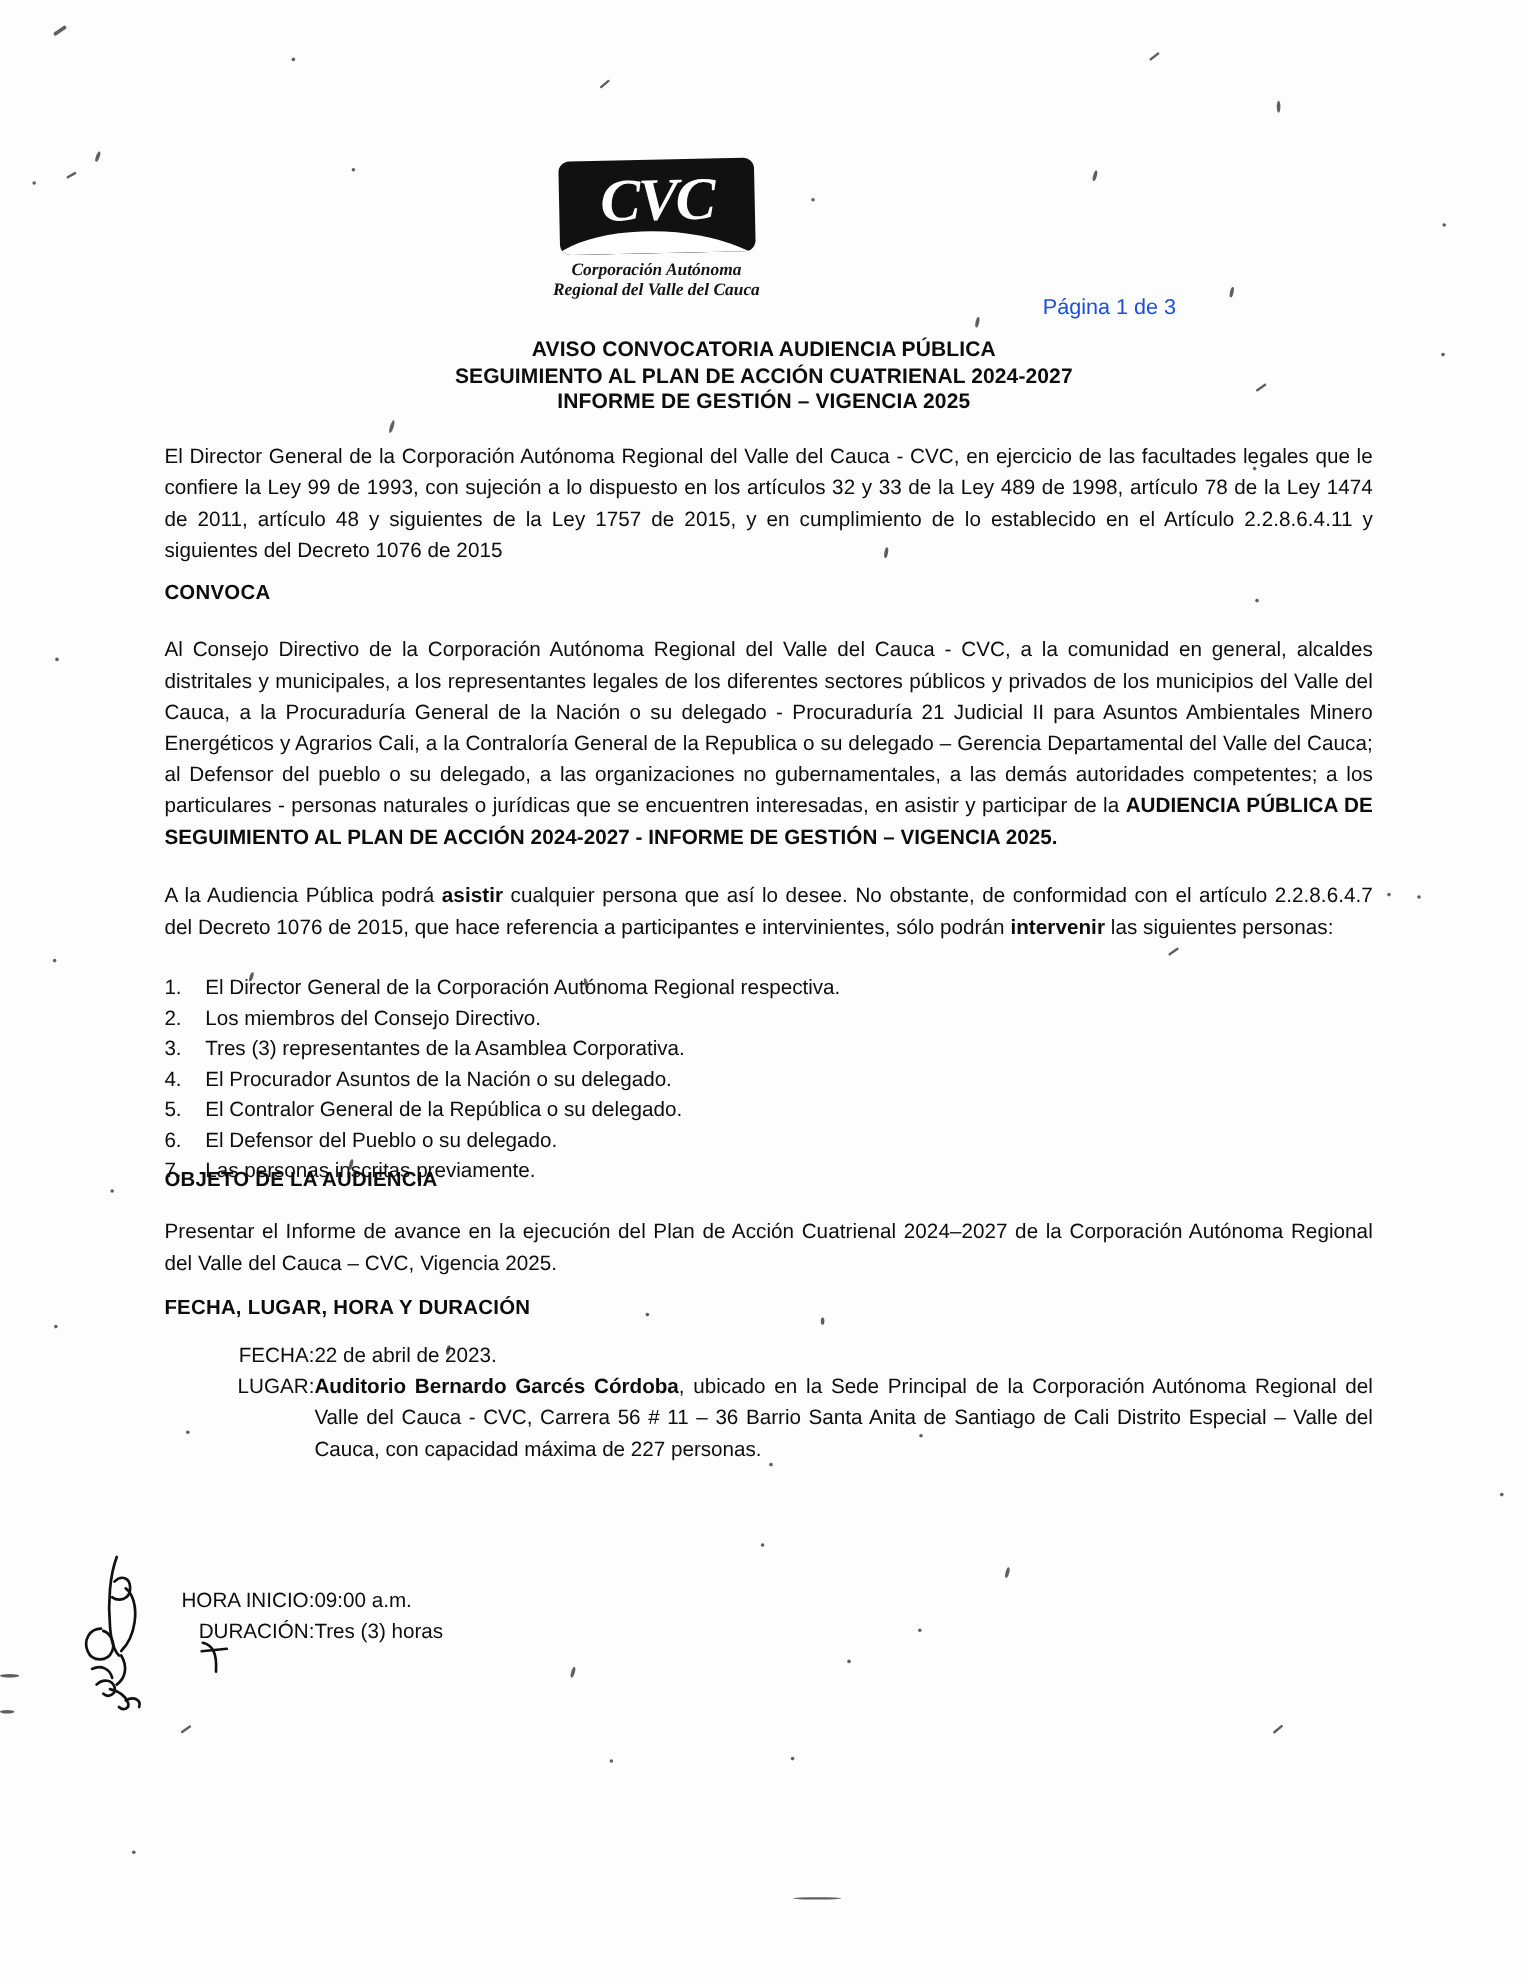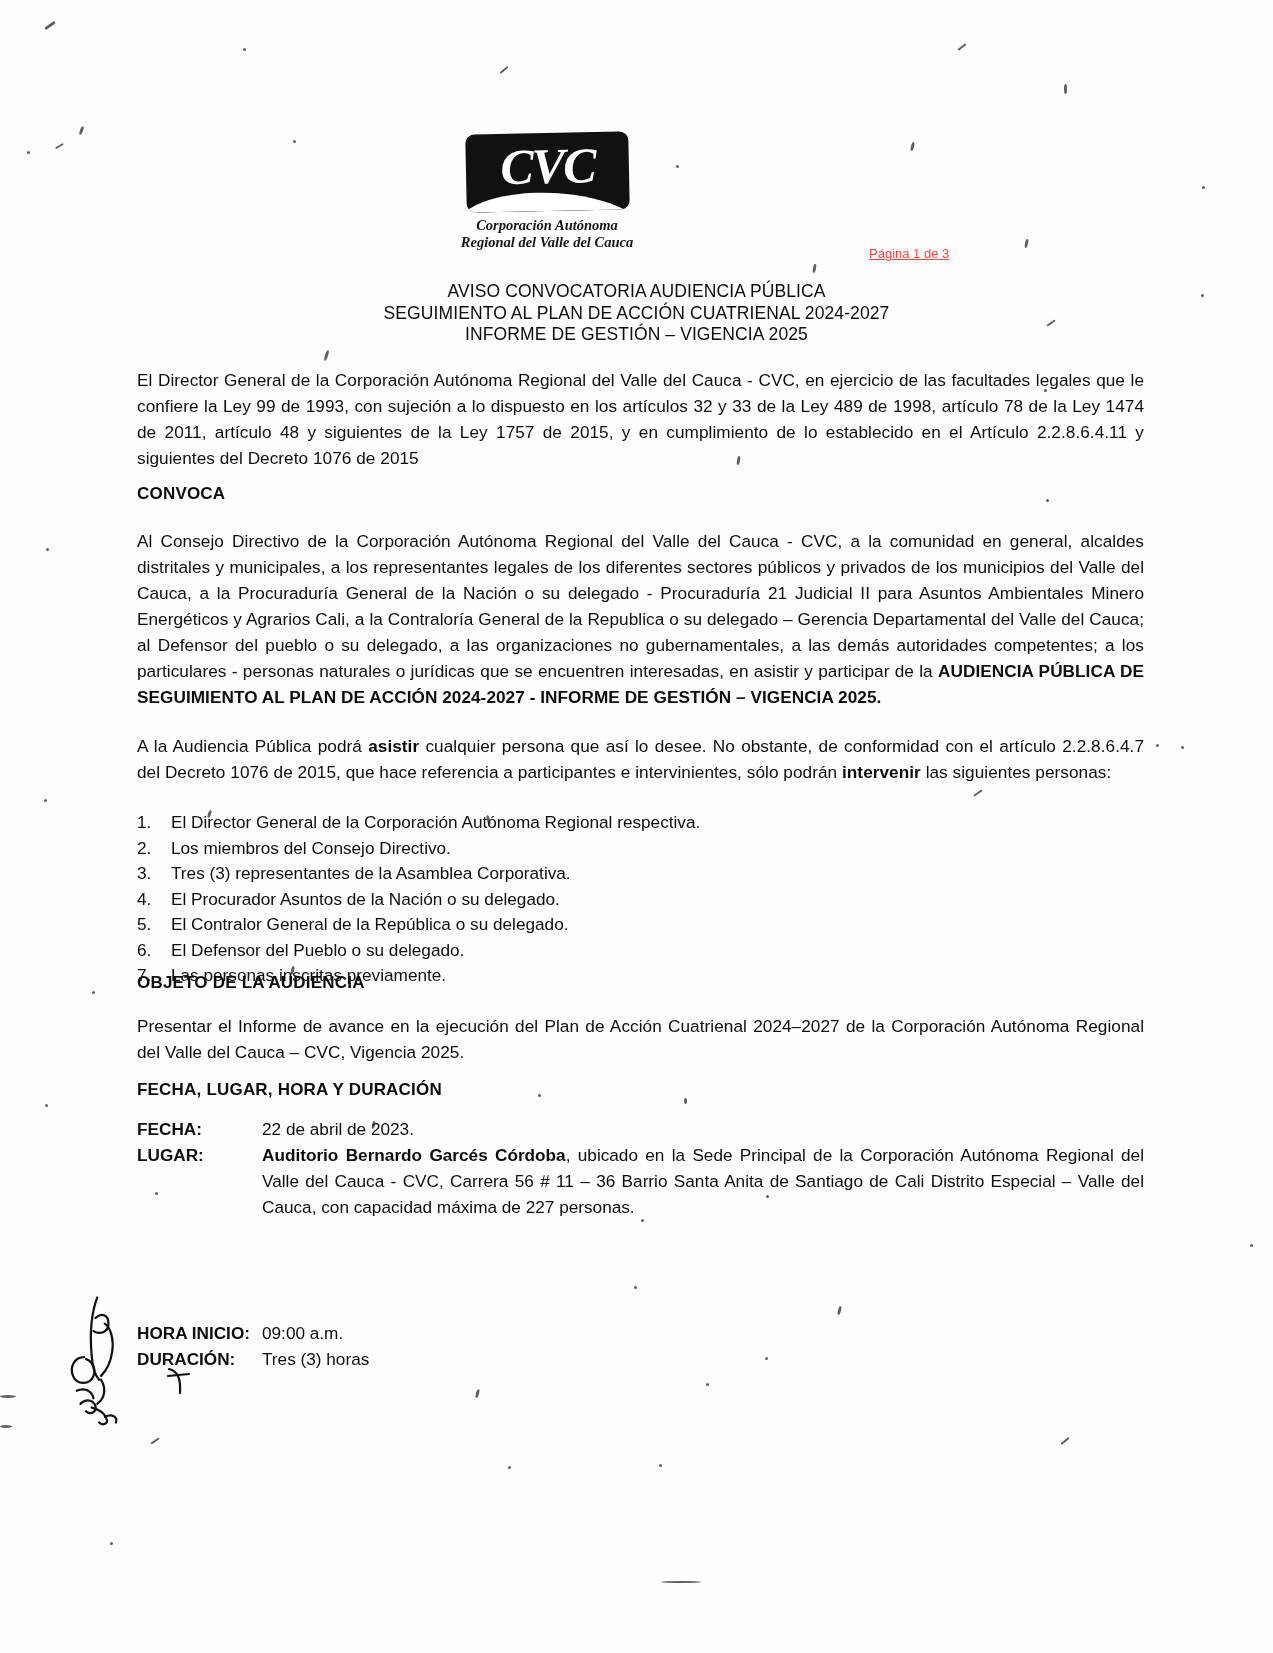--- a/index.html
+++ b/index.html
@@ -94,33 +94,32 @@
     font-weight: bold;
     font-size: 14.5px;
     line-height: 17px;
     color: #141414;
     white-space: nowrap;
   }
   .page-num {
     position: absolute;
     left: 869px;
     top: 246px;
-    font-size: 13px;
-    color: #ef4444;
-    text-decoration: underline;
+    font-size: 18px;
+    color: #1d4ed8;
   }
   
   .doc-title {
     position: absolute;
     left: 0;
     top: 281px;
     width: 1273px;
     text-align: center;
     font-size: 17.5px;
-    font-weight: normal;
+    font-weight: bold;
     line-height: 21.5px;
     letter-spacing: .1px;
   }
   .section-head {
     text-align: left;
     font-size: 17px;
     font-weight: bold;
     letter-spacing: .2px;
   }
   
@@ -154,21 +153,22 @@
   }
   
   .detail-row {
     display: flex;
     font-size: 17.2px;
     line-height: 26px;
   }
   .detail-row .lbl {
     width: 125px;
     flex: 0 0 125px;
-    font-weight: bold;
+    font-weight: normal;
+    text-align: right;
   }
   .detail-row .val {
     flex: 1;
     text-align: justify;
   }
   .indent-block {
     margin-left: 125px;
     font-size: 17.2px;
     line-height: 26px;
     text-align: justify;

